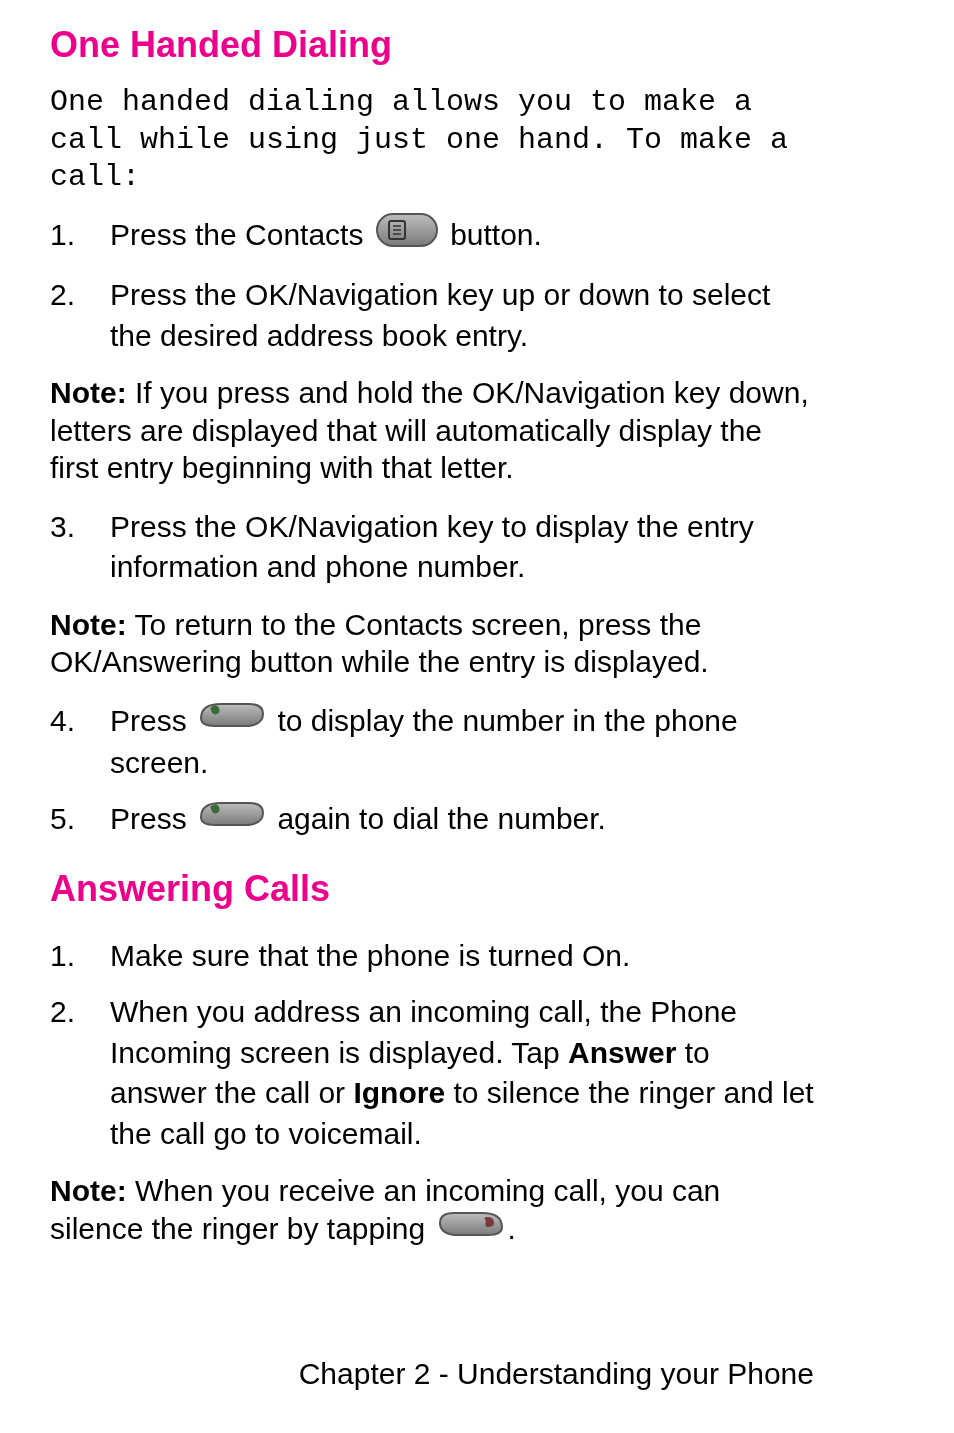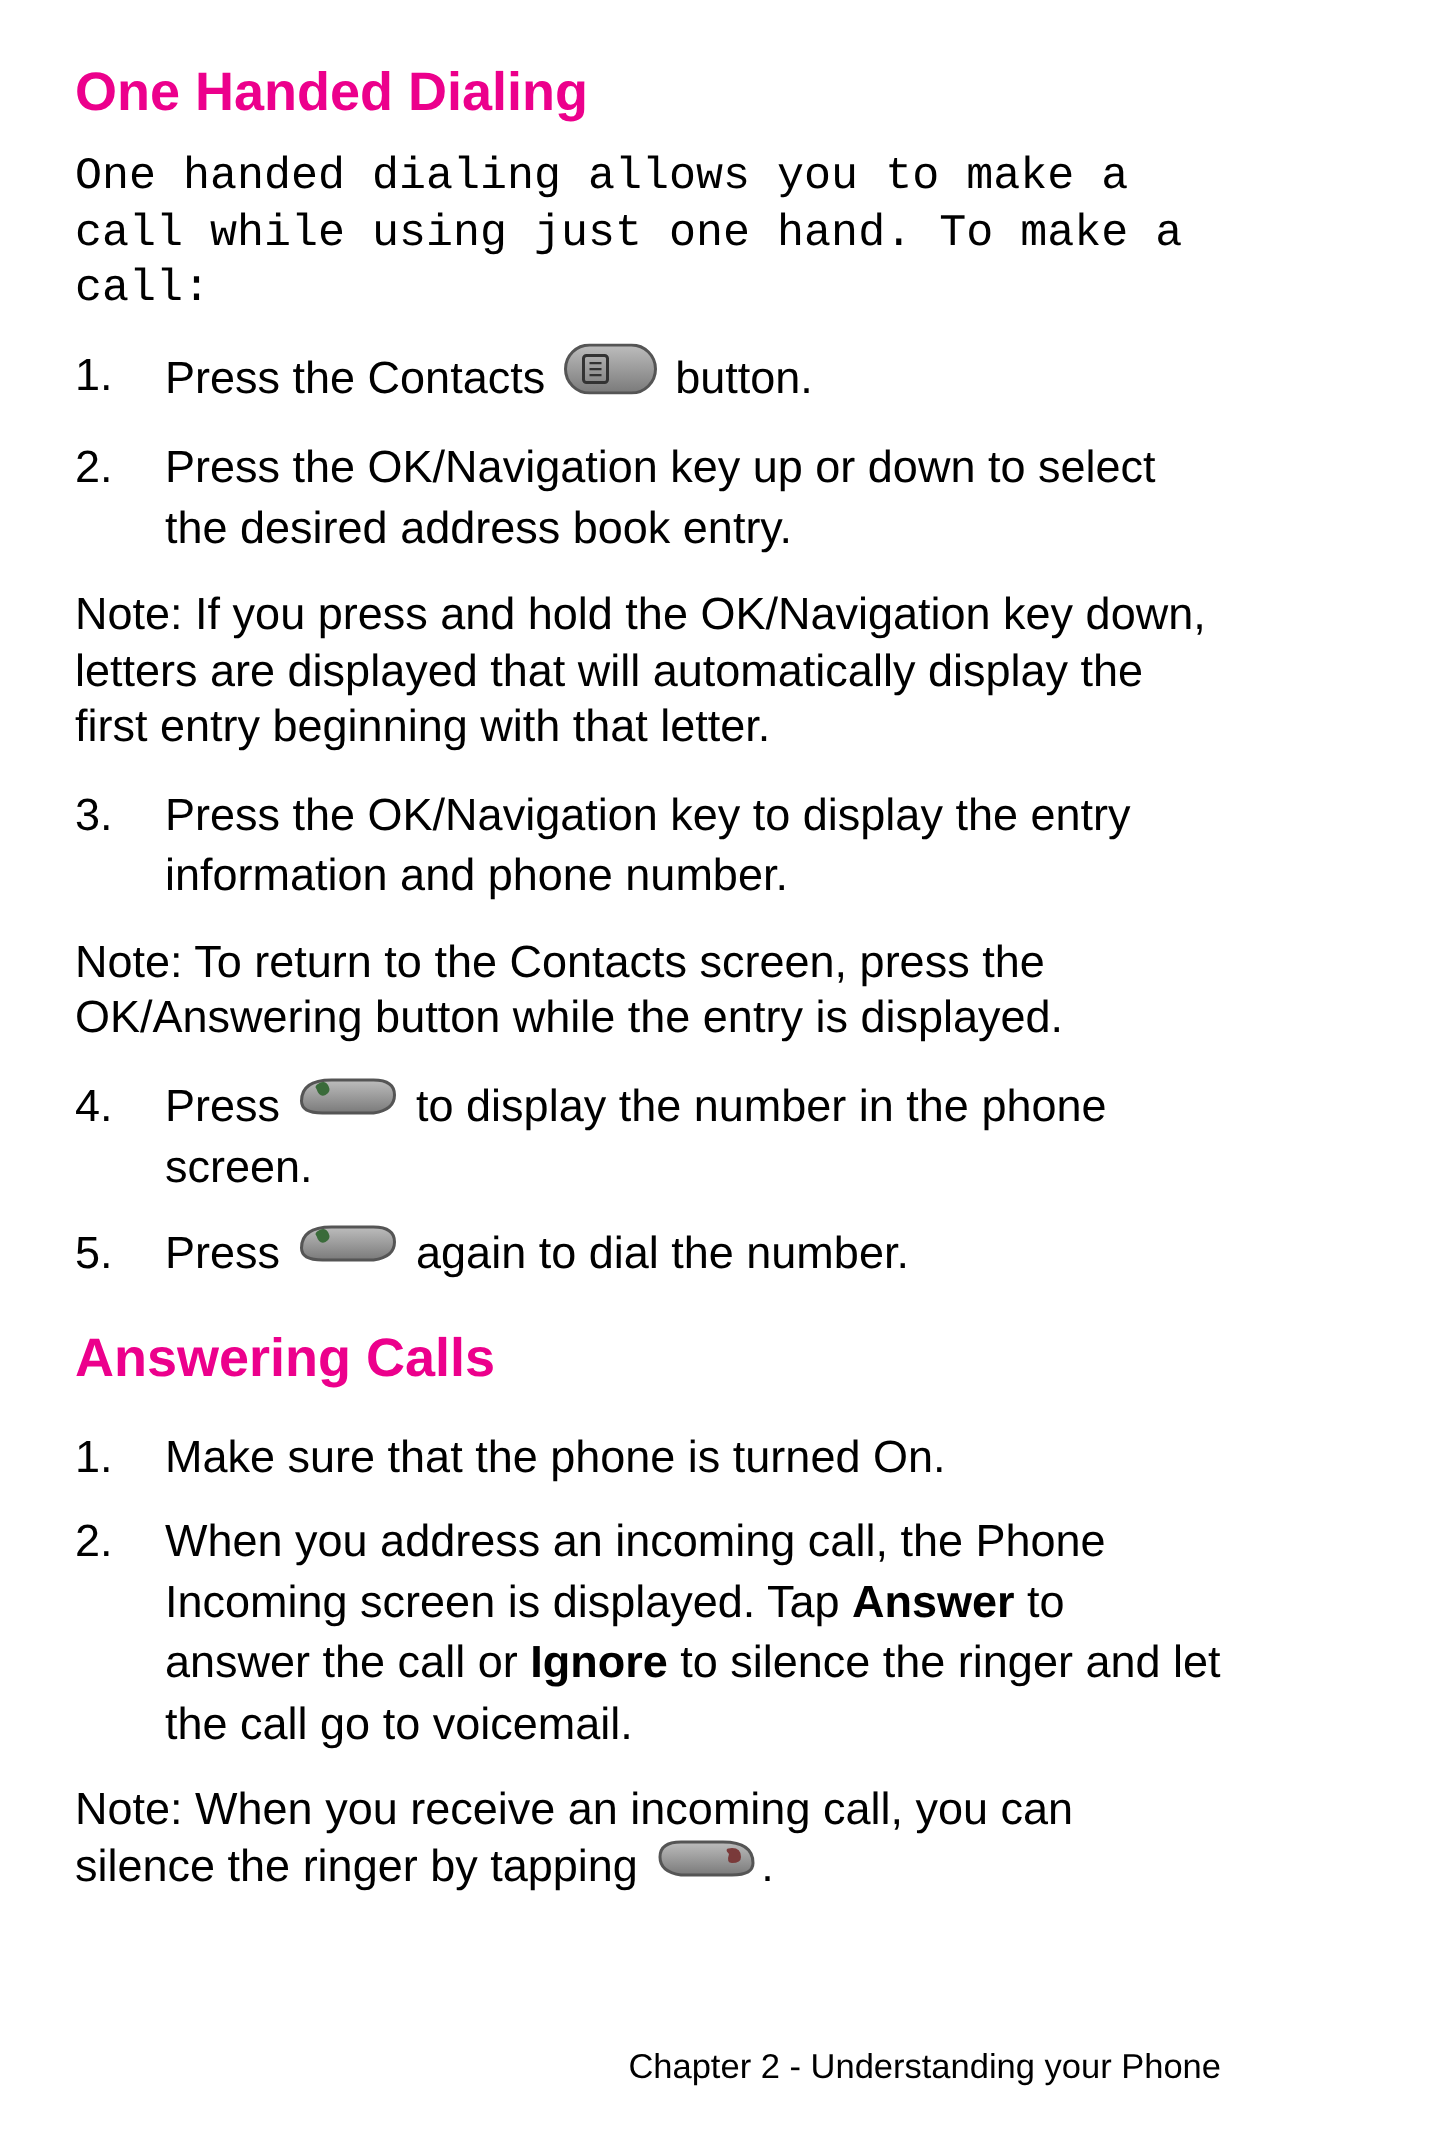--- a/index.html
+++ b/index.html
@@ -4,21 +4,21 @@
 <style>
   html, body {
     margin: 0;
     padding: 0;
     width: 954px;
     background: #fff;
     font-family: Arial, Helvetica, sans-serif;
     color: #000;
   }
   .page {
-    padding: 40px 50px 30px 50px;
+    padding: 24px 50px 30px 50px;
     box-sizing: border-box;
     width: 864px;
     min-height: 1433px;
     position: relative;
   }
   h2.section {
     color: #ec008c;
     font-family: "Arial Narrow", Arial, sans-serif;
     font-stretch: condensed;
     font-weight: bold;
@@ -32,21 +32,21 @@
     font-family: Liberation Mono, monospace;
   }
   p.note {
     font-family: "Arial Narrow", Arial, sans-serif;
     font-stretch: condensed;
     font-size: 30px;
     line-height: 1.25;
     margin: 0 0 20px 0;
   }
   p.note .note-label {
-    font-weight: normal;
+    font-weight: bold;
   }
   ol.steps {
     list-style: none;
     padding: 0;
     margin: 0 0 18px 0;
   }
   ol.steps > li {
     font-size: 30px;
     line-height: 1.35;
     margin: 0 0 16px 0;
@@ -69,21 +69,21 @@
     vertical-align: middle;
     margin: 0 4px;
     position: relative;
     top: -2px;
   }
   .footer {
     position: absolute;
     bottom: 40px;
     right: 50px;
     text-align: left;
-    font-size: 23px;
+    font-size: 30px;
     line-height: 1.3;
   }
 </style>
 </head>
 <body>
 
 <div class="page">
 
   <h2 class="section">One Handed Dialing</h2>
 

